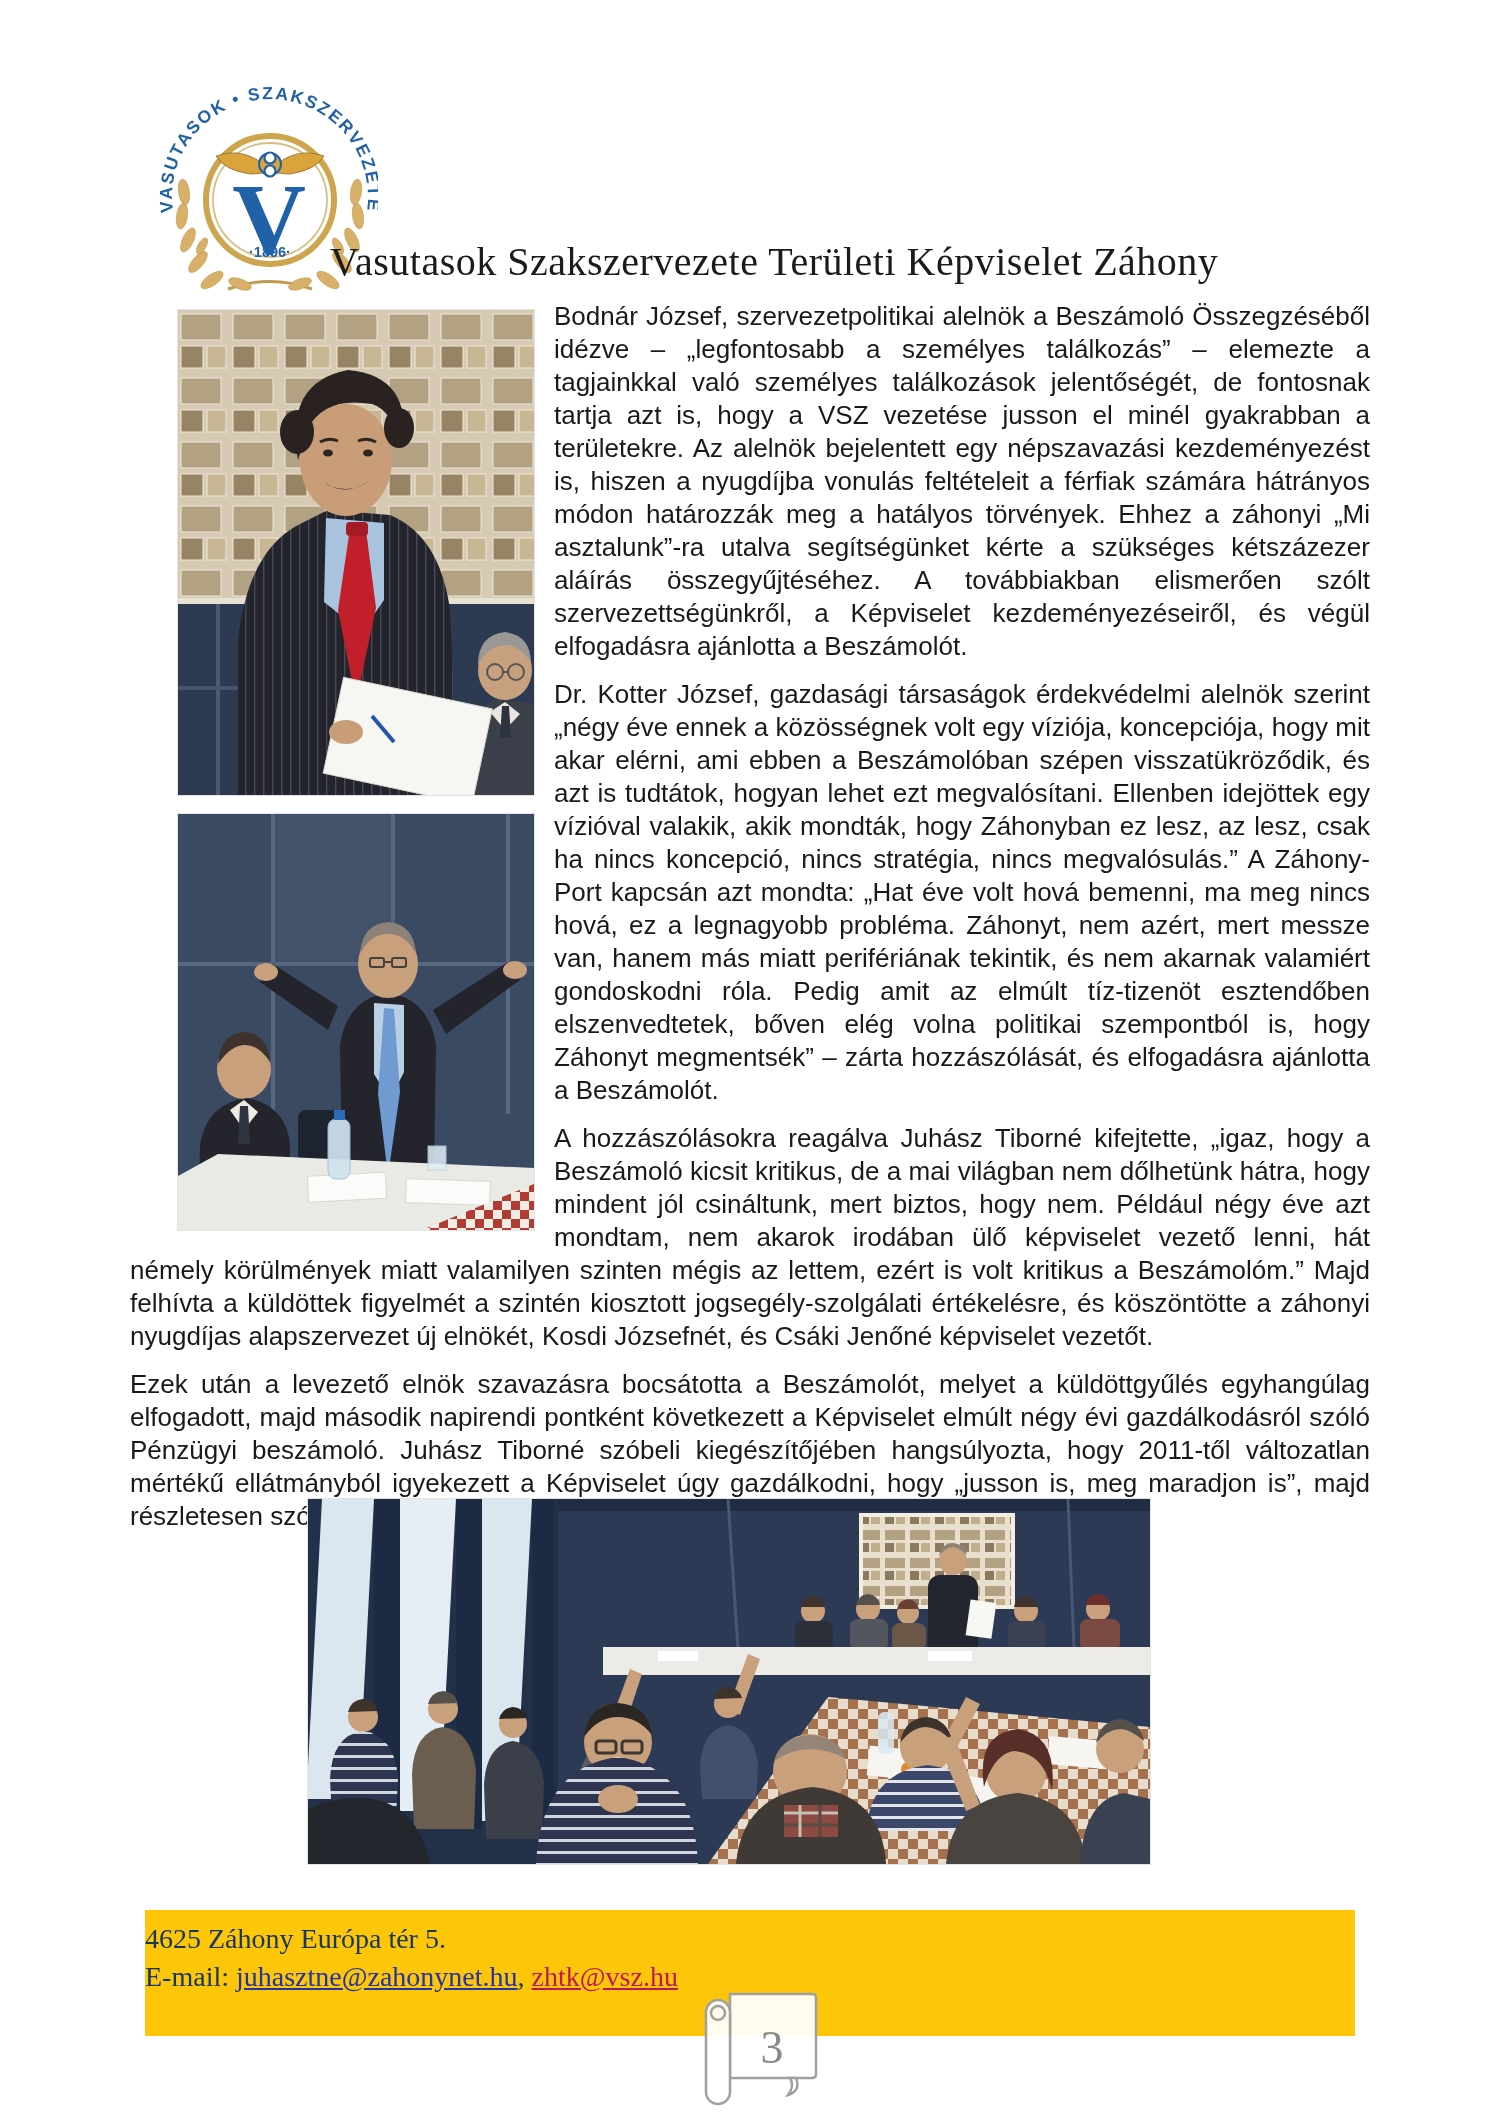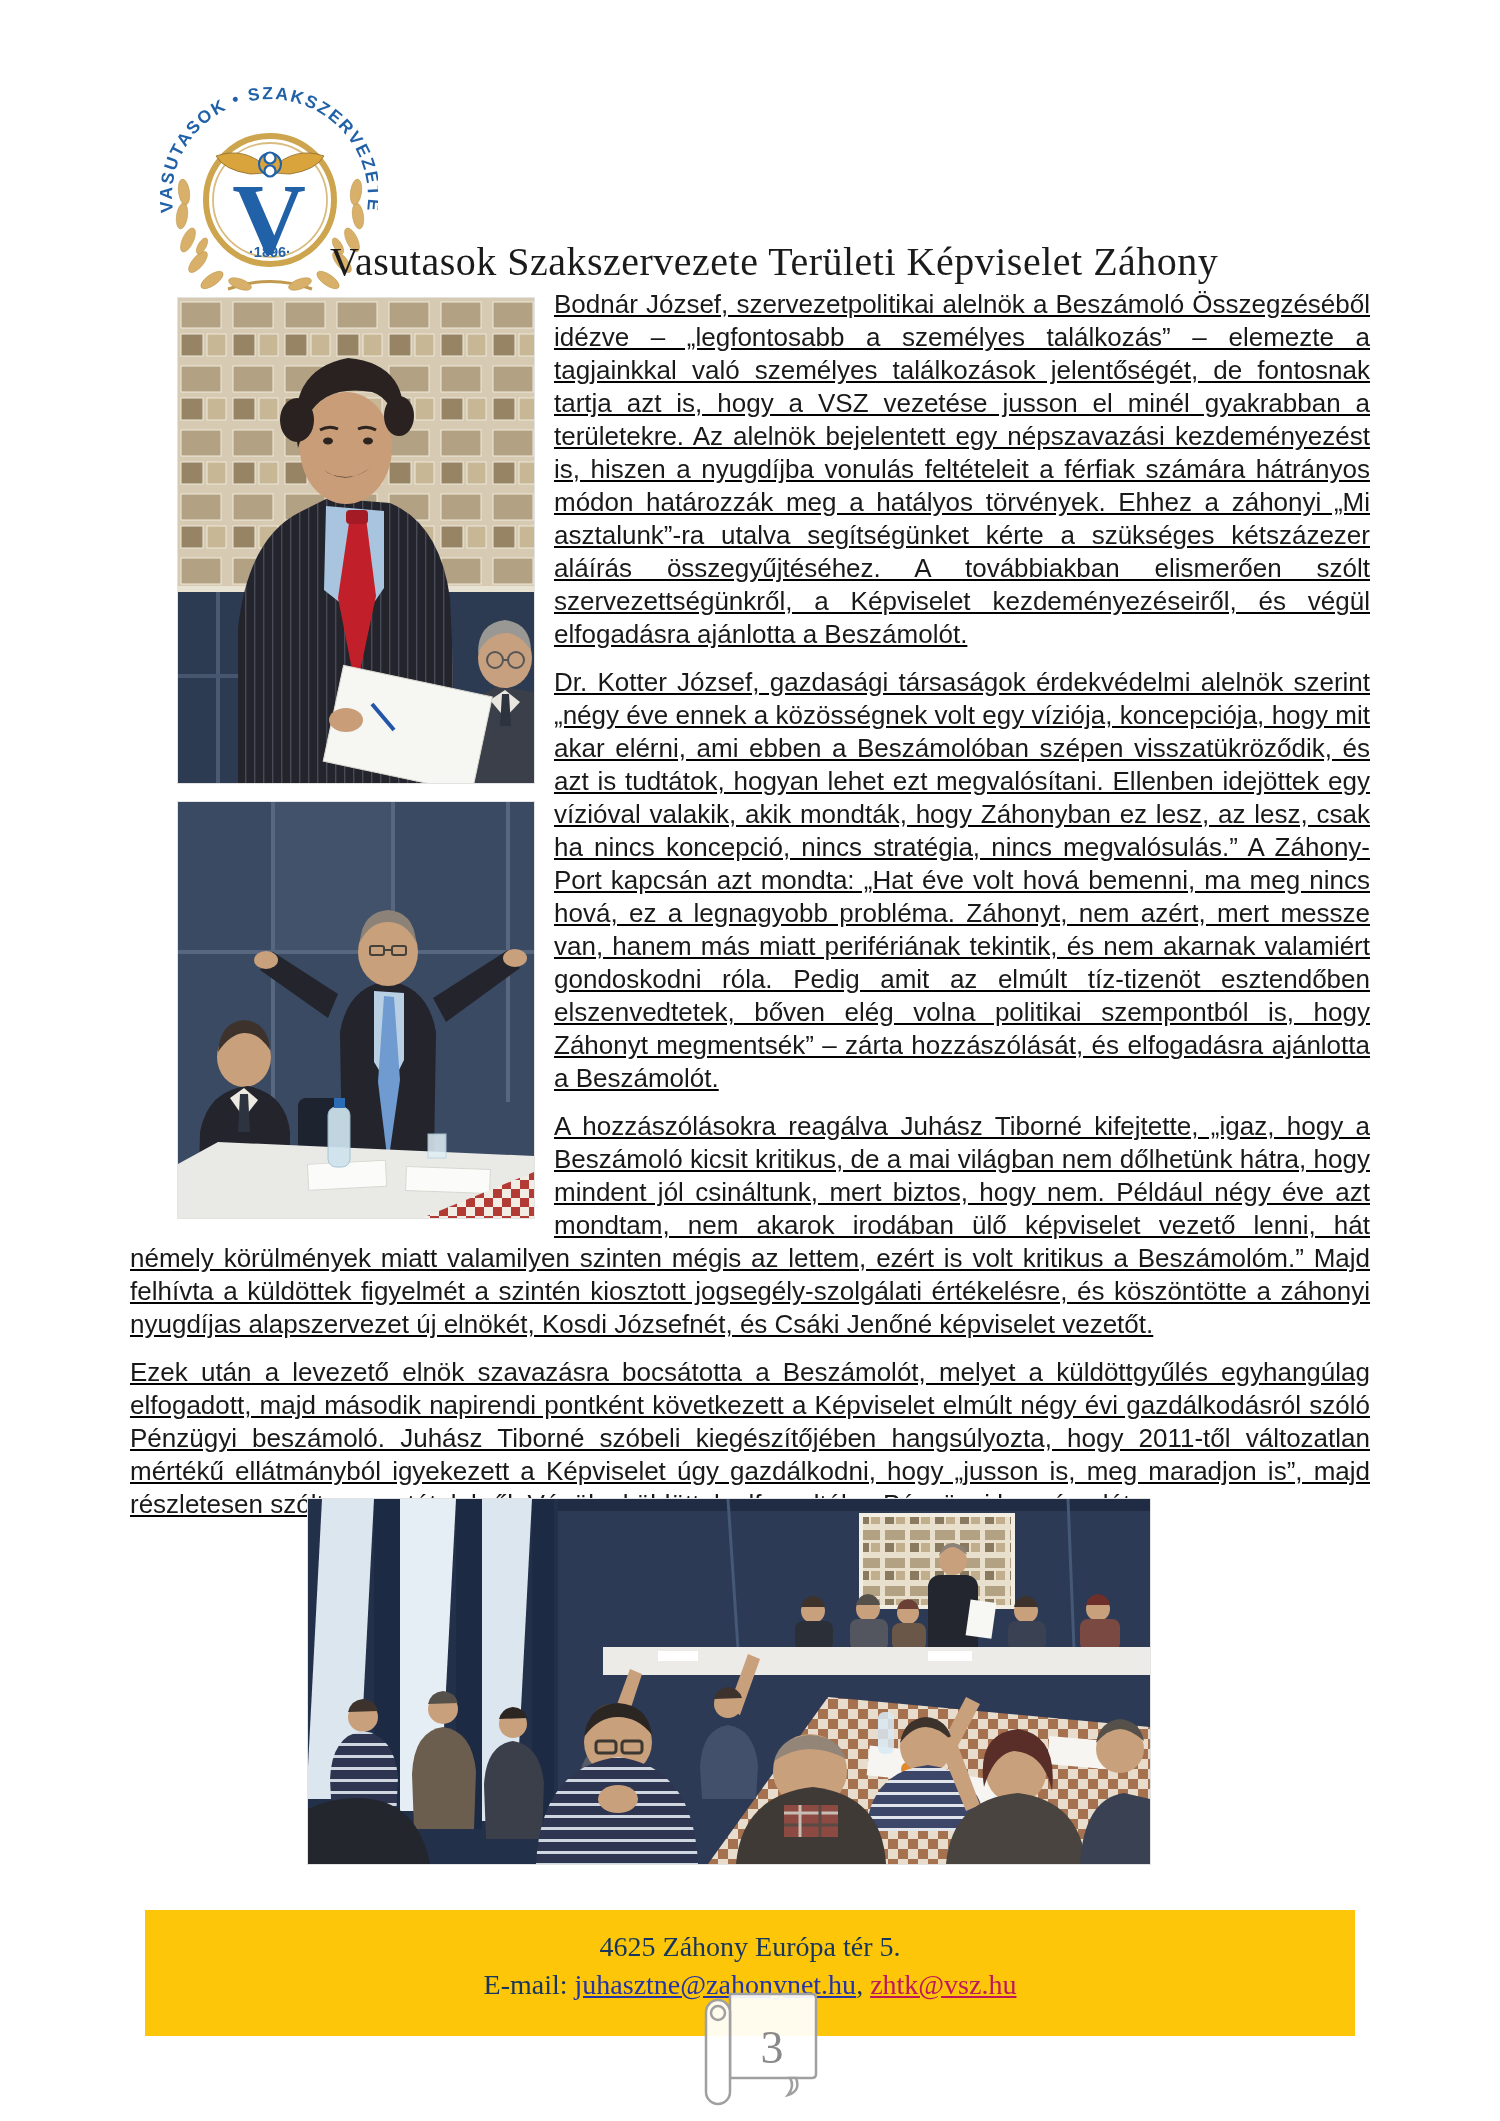--- a/index.html
+++ b/index.html
@@ -4,34 +4,34 @@
 <style>
   html,body{margin:0;padding:0;background:#ffffff;}
   .page{position:relative;width:1500px;height:2121px;background:#ffffff;overflow:hidden;
         font-family:"Liberation Sans",sans-serif;}
   
   .logo{position:absolute;left:158px;top:84px;width:220px;height:212px;}
   .doc-title{position:absolute;left:330px;top:238px;width:930px;margin:0;
              font-family:"Liberation Serif",serif;font-weight:400;font-size:40px;
              color:#1b1b1b;letter-spacing:0.5px;white-space:nowrap;}
   
-  .article{position:absolute;left:130px;top:288px;width:1240px;text-decoration:underline;}
+  .article{position:absolute;left:130px;top:300px;width:1240px;}
   .article p{margin:0 0 15px 0;font-size:26px;line-height:33px;text-align:justify;color:#191919;}
   figure{margin:0;padding:0;}
   .photo1{float:left;clear:left;width:356px;height:485px;margin:10px 20px 19px 48px;
           box-shadow:0 0 0 1px #e3e3e3;}
   .photo2{float:left;clear:left;width:356px;height:416px;margin:0 20px 0 48px;
           box-shadow:0 0 0 1px #e3e3e3;}
   .photo3{position:absolute;left:308px;top:1499px;width:842px;height:365px;
           box-shadow:0 0 0 1px #e3e3e3;}
   .photo1 svg,.photo2 svg,.photo3 svg{display:block;width:100%;height:100%;}
   
   .footer{position:absolute;left:145px;top:1910px;width:1210px;height:126px;
-          text-align:center;font-family:"Liberation Serif",serif;font-size:28px;
-          line-height:38px;padding-top:18px;box-sizing:border-box;}
+          font-family:"Liberation Serif",serif;font-size:28px;
+          line-height:38px;padding-top:10px;box-sizing:border-box;}
   .footer .line{white-space:nowrap;}
   .email-link{text-decoration:underline;cursor:pointer;}
   .pagenum-scroll{position:absolute;left:700px;top:1988px;width:124px;height:122px;z-index:3;}
   .pagenum-scroll text{font-family:"Liberation Serif",serif;font-size:46px;fill:#8a8a8a;}
 </style>
 </head>
 <body>
 
 <div class="page">
 

